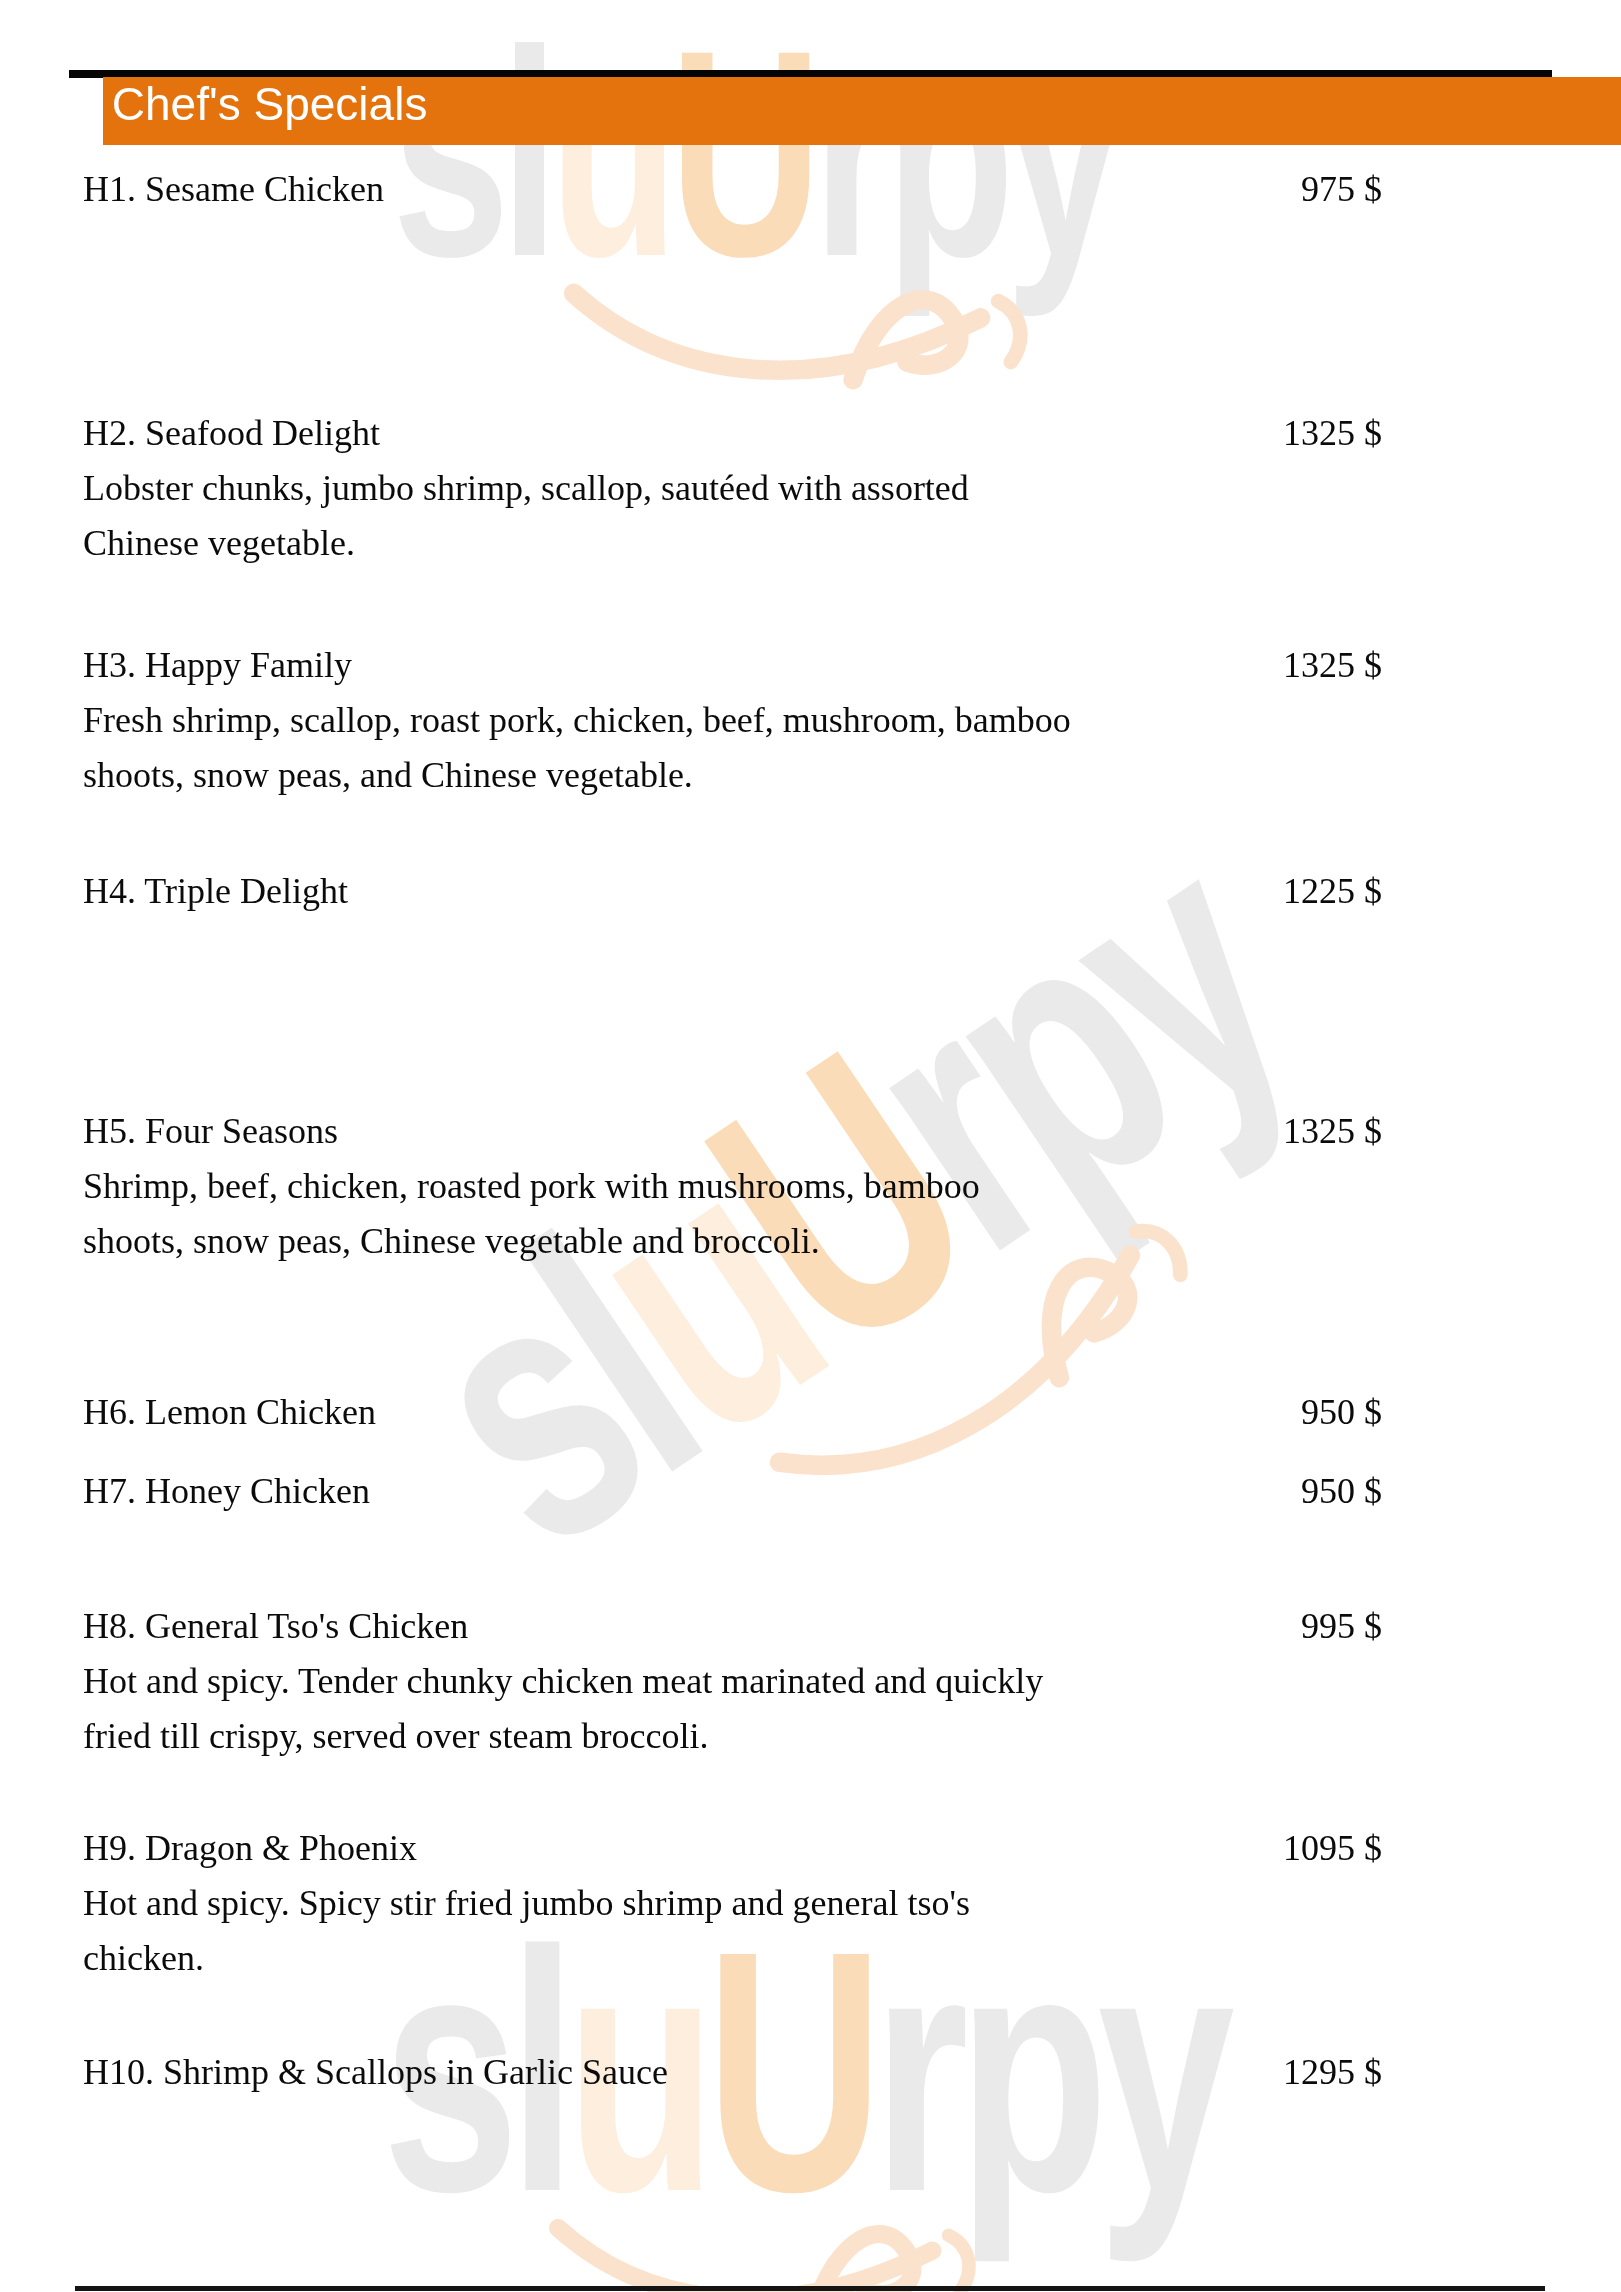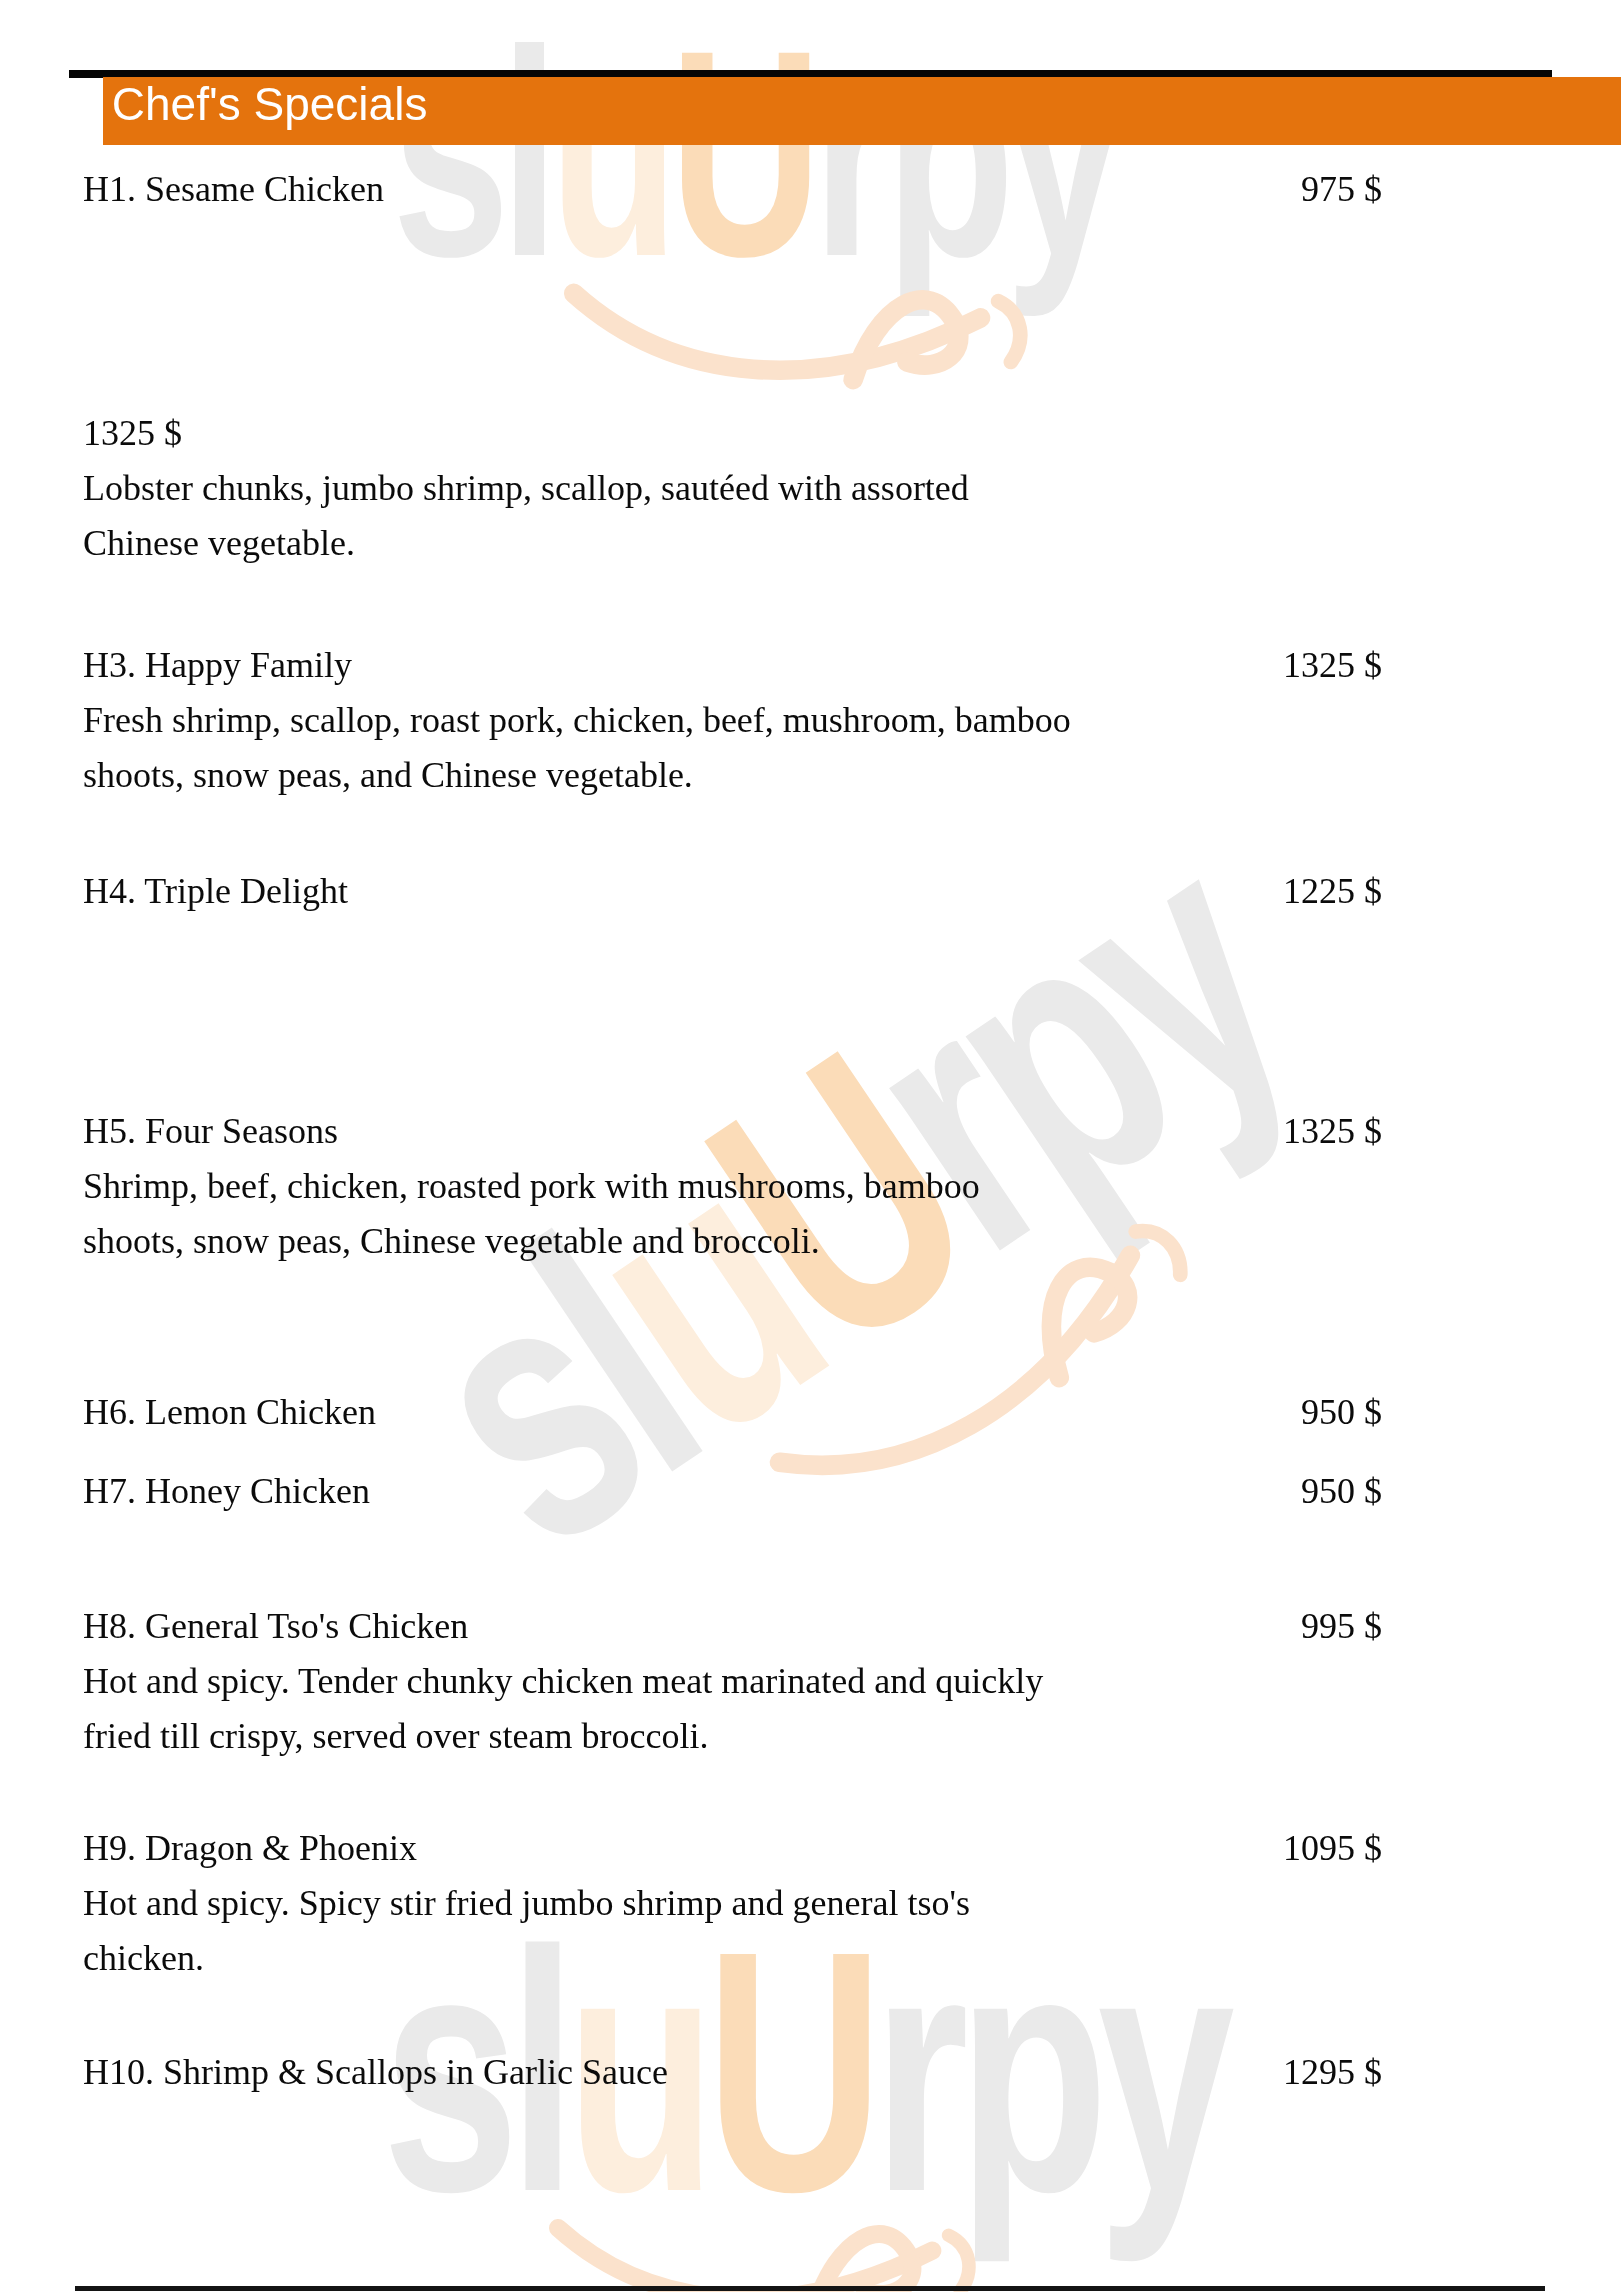--- a/index.html
+++ b/index.html
@@ -115,20 +115,21 @@
 <div class="bottom-rule"></div>
 
 <div class="item" style="top:162px">
   <div class="row">
       <span class="iname">H1. Sesame Chicken</span>
       <span class="iprice">975 $</span>
     </div>
 </div>
 <div class="item" style="top:406px">
   <div class="row">
+      <span class="iname">H2. Seafood Delight</span>
       <span class="iprice">1325 $</span>
     </div>
   <div class="idesc">Lobster chunks, jumbo shrimp, scallop, sautéed with assorted
 Chinese vegetable.</div>
 </div>
 <div class="item" style="top:638px">
   <div class="row">
       <span class="iname">H3. Happy Family</span>
       <span class="iprice">1325 $</span>
     </div>

